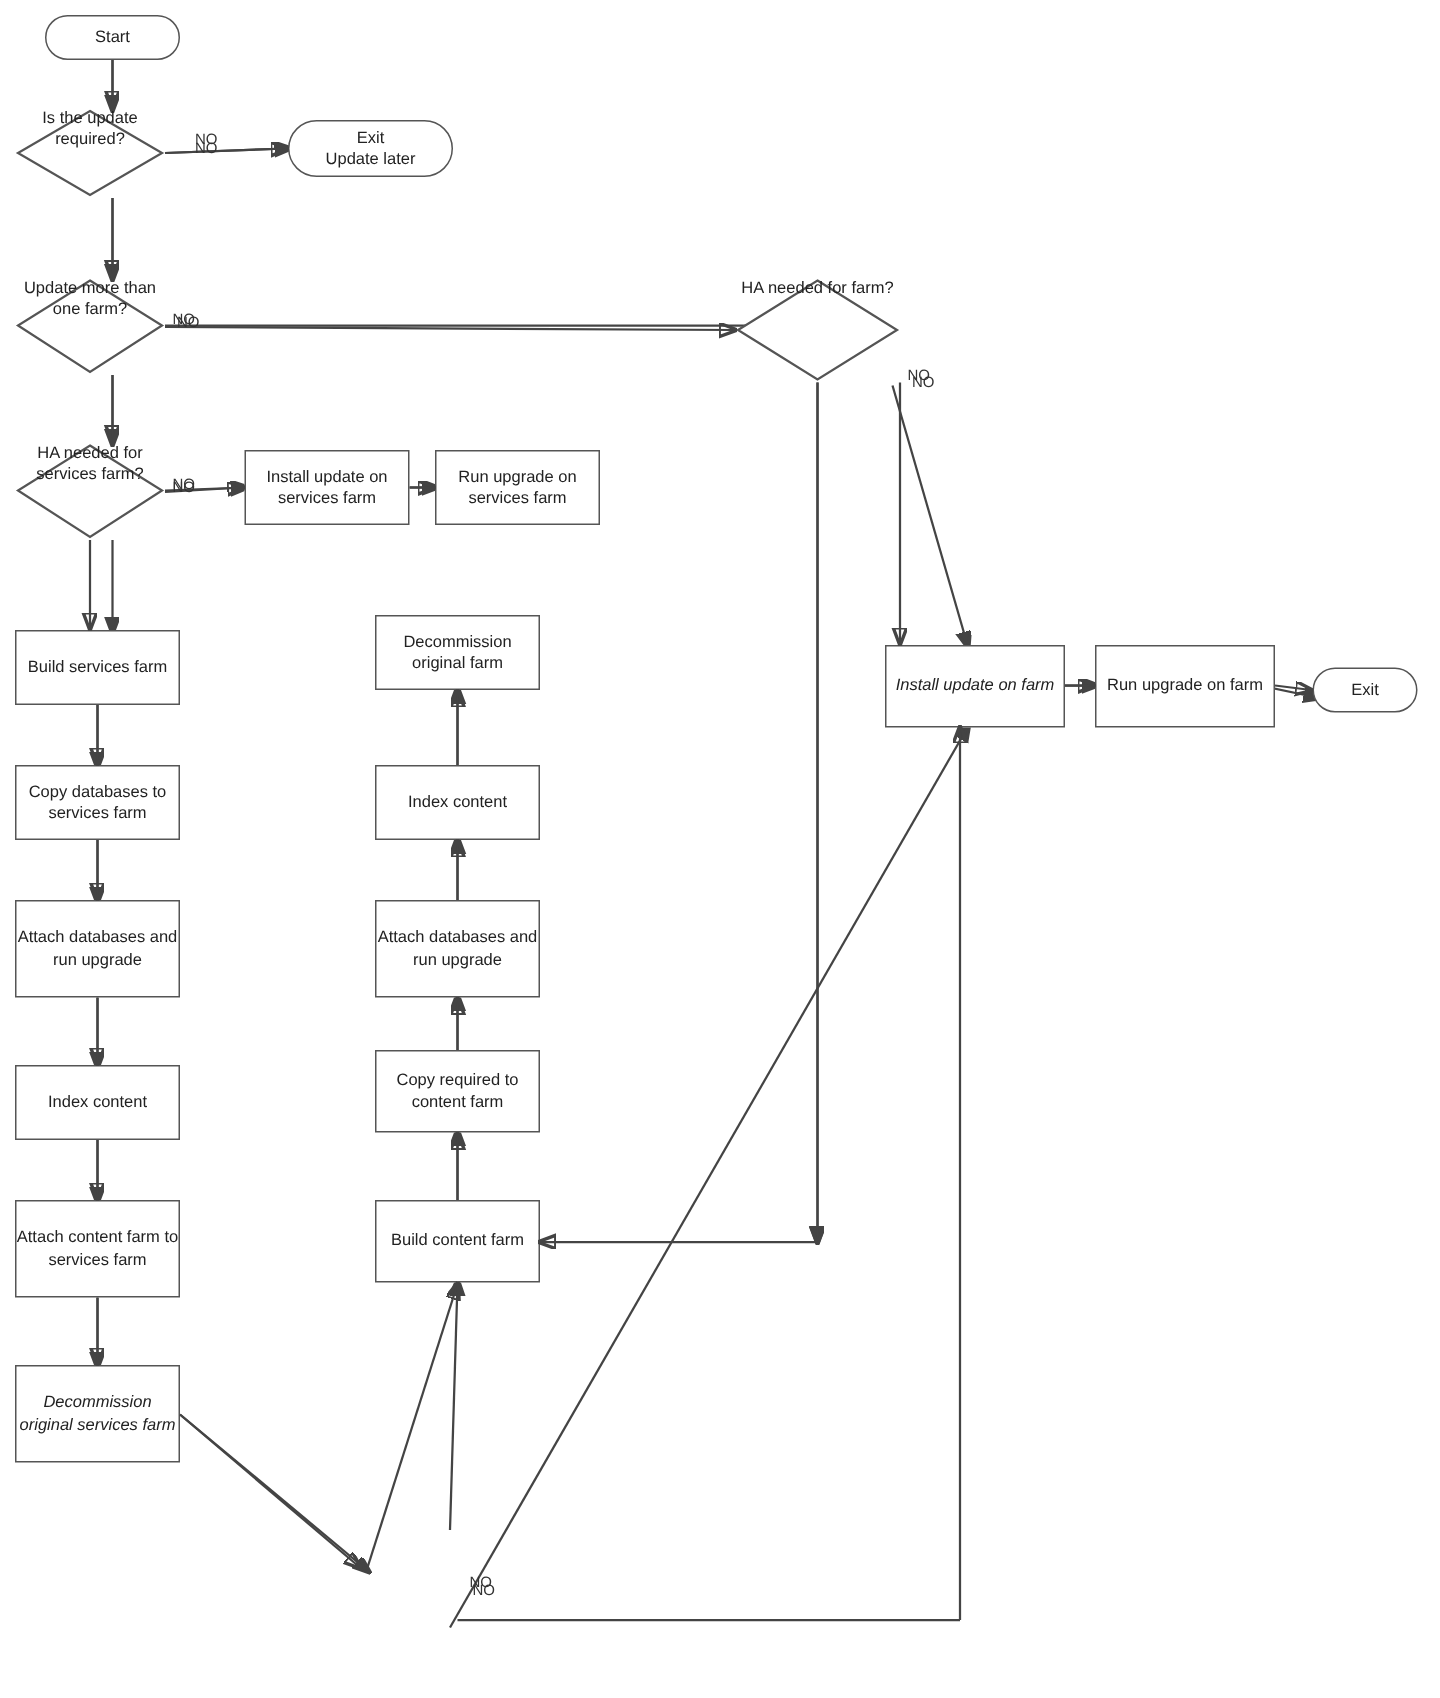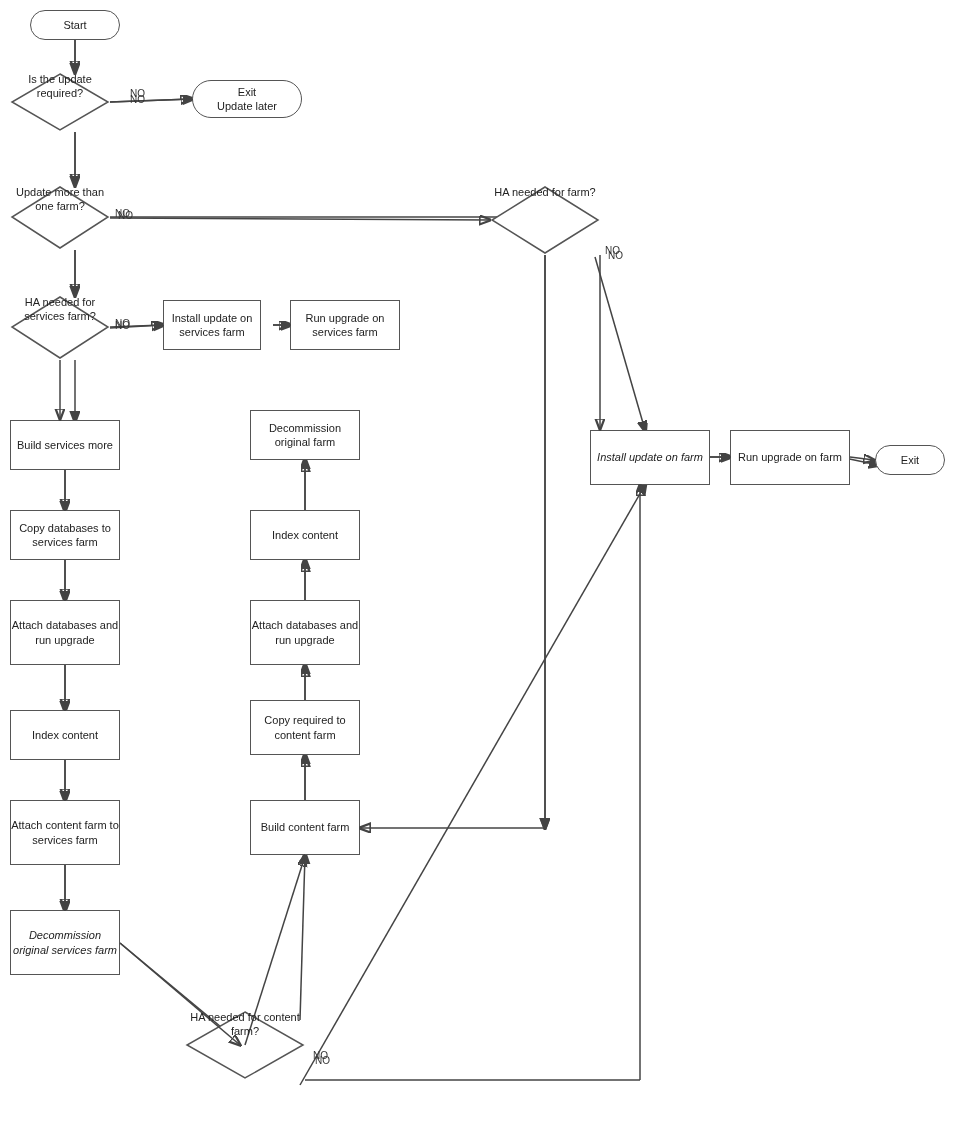--- a/index.html
+++ b/index.html
@@ -191,30 +191,30 @@
     <div class="diamond">
       <svg viewBox="0 0 110 70" preserveAspectRatio="none">
         <polygon points="55,2 108,35 55,68 2,35" fill="white" stroke="#555" stroke-width="1.5"></polygon>
       </svg>
       <span class="diamond-text">HA needed for farm?</span>
     </div>
   </div>
 
   <div class="label-text" style="left:605px;top:245px;">NO</div>
 
-  <div class="shape rect" style="left:163px;top:300px;width:98px;height:50px;">
+  <div class="shape rect" style="left:163px;top:300px;width:110px;height:50px;">
     <span>Install update on services farm</span>
   </div>
 
   <div class="shape rect" style="left:290px;top:300px;width:110px;height:50px;">
     <span>Run upgrade on services farm</span>
   </div>
 
   <div class="shape rect" style="left:10px;top:420px;width:110px;height:50px;">
-    <span>Build services more</span>
+    <span>Build services farm</span>
   </div>
 
   <div class="shape rect" style="left:10px;top:510px;width:110px;height:50px;">
     <span>Copy databases to services farm</span>
   </div>
 
   <div class="shape rect" style="left:10px;top:600px;width:110px;height:65px;">
     <span>Attach databases and run upgrade</span>
   </div>
 
@@ -223,28 +223,20 @@
   </div>
 
   <div class="shape rect" style="left:10px;top:800px;width:110px;height:65px;">
     <span>Attach content farm to services farm</span>
   </div>
 
   <div class="shape rect" style="left:10px;top:910px;width:110px;height:65px;font-style:italic;">
     <span>Decommission original services farm</span>
   </div>
 
-  <div class="diamond-wrap" style="left:185px;top:1010px;width:120px;height:70px;">
-    <div class="diamond">
-      <svg viewBox="0 0 120 70" preserveAspectRatio="none">
-        <polygon points="60,2 118,35 60,68 2,35" fill="white" stroke="#555" stroke-width="1.5"></polygon>
-      </svg>
-      <span class="diamond-text">HA needed for content farm?</span>
-    </div>
-  </div>
 
   <div class="label-text" style="left:313px;top:1050px;">NO</div>
 
   <div class="shape rect" style="left:250px;top:410px;width:110px;height:50px;">
     <span>Decommission original farm</span>
   </div>
 
   <div class="shape rect" style="left:250px;top:510px;width:110px;height:50px;">
     <span>Index content</span>
   </div>

